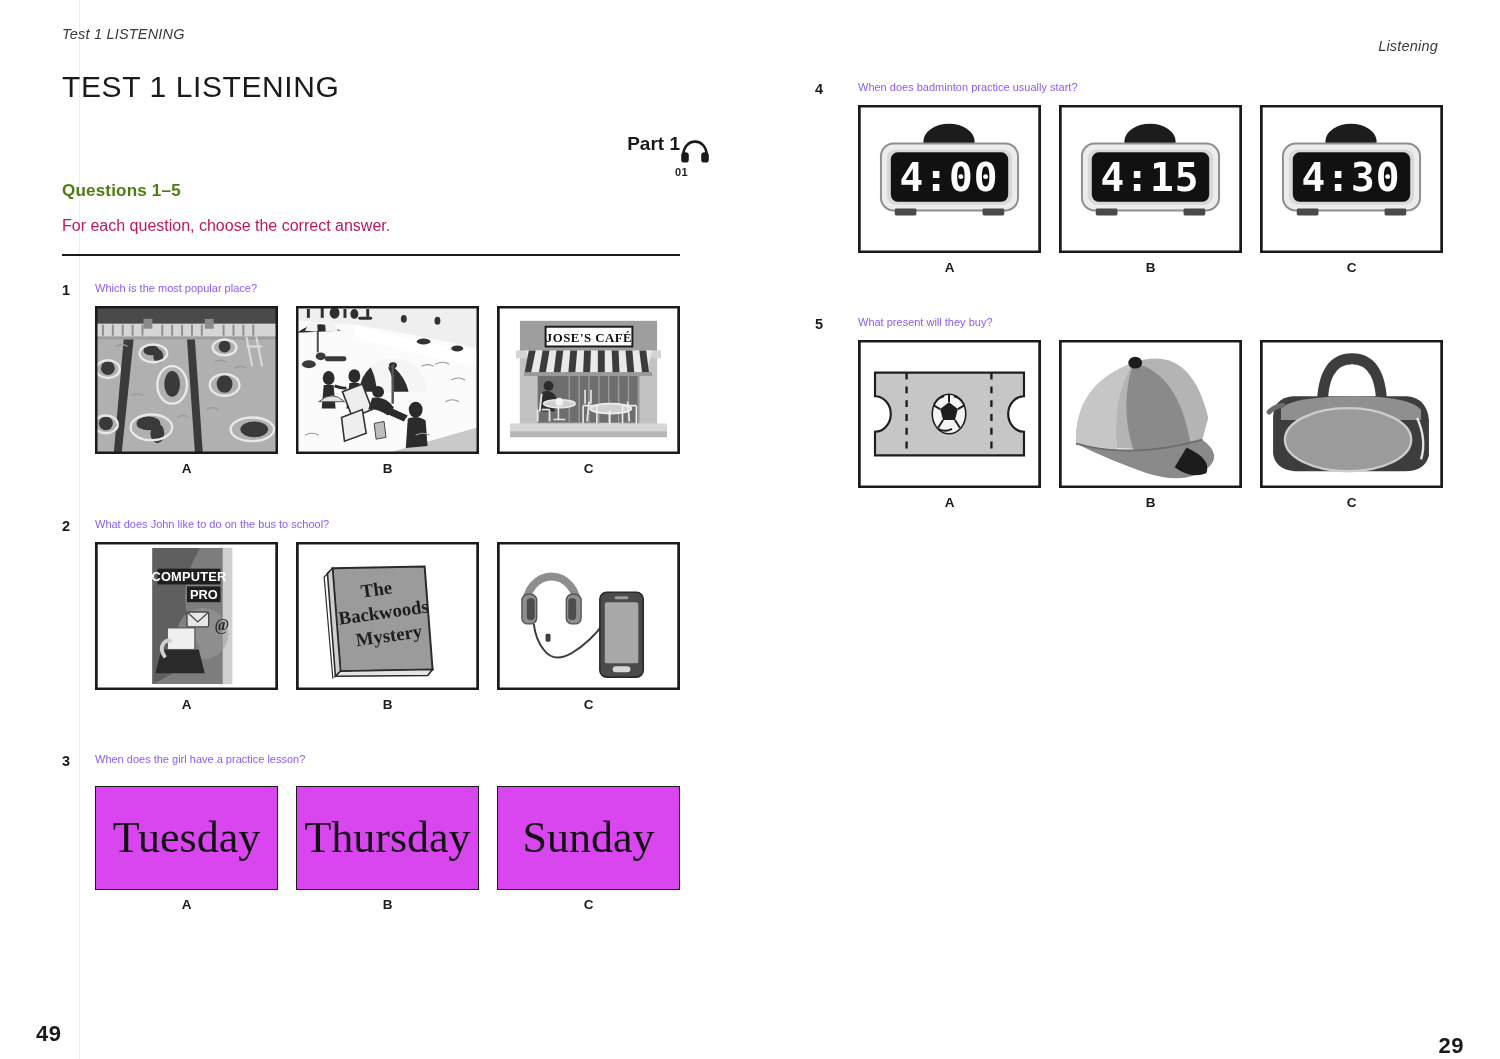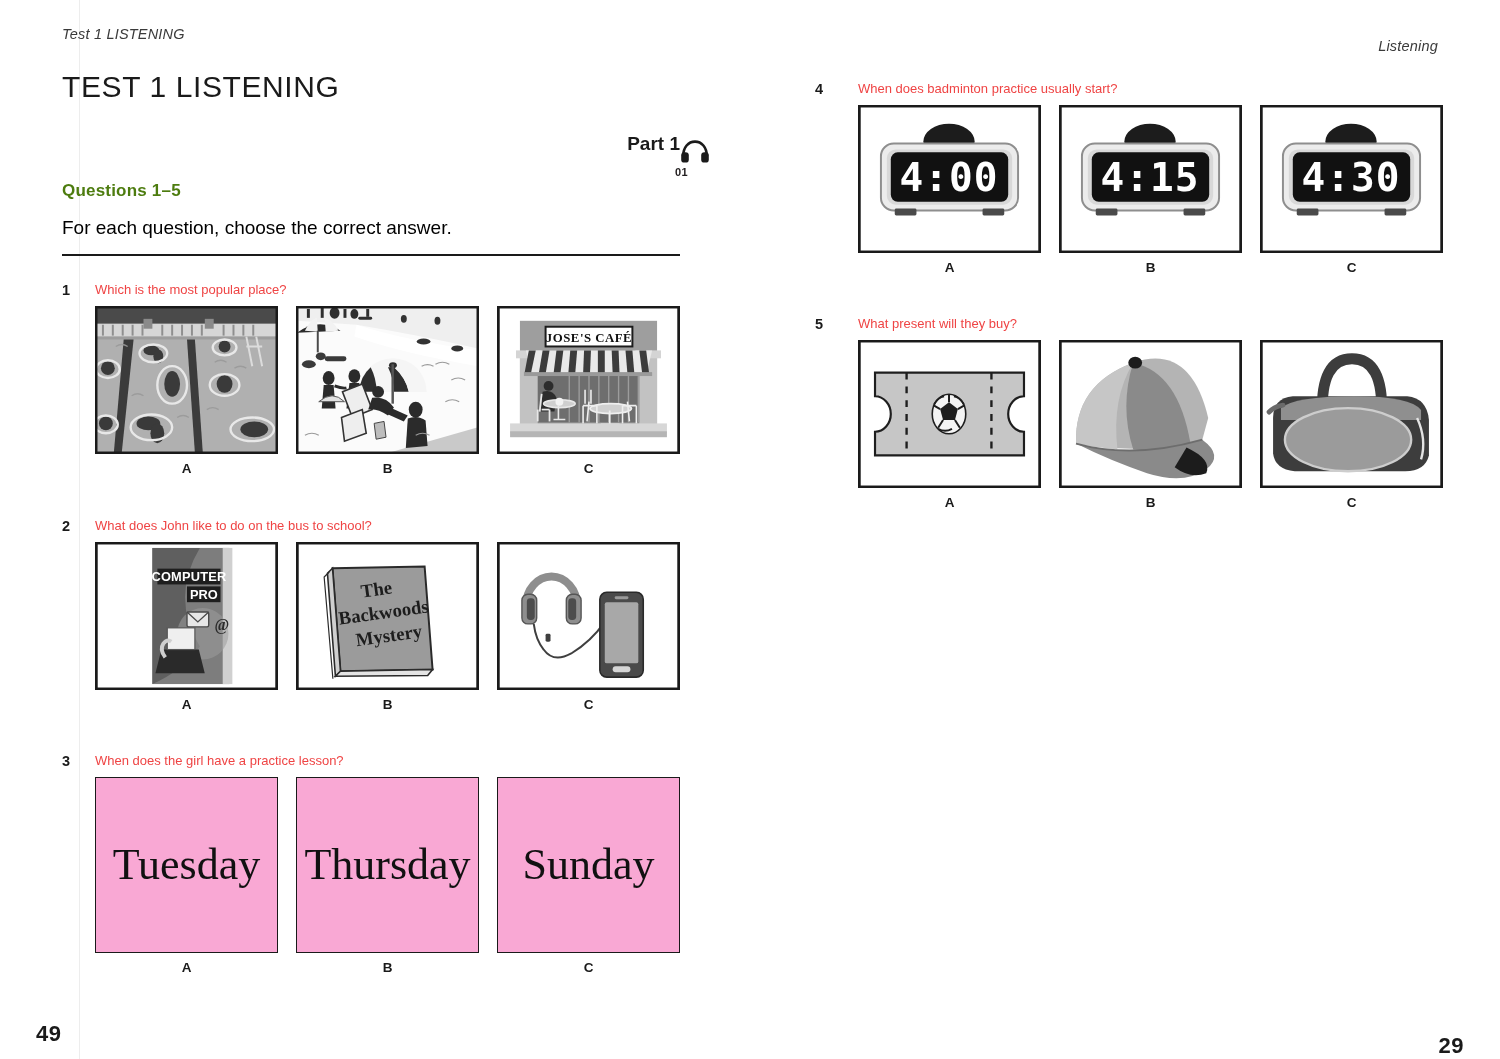--- a/index.html
+++ b/index.html
@@ -50,52 +50,52 @@
   }
   .audio-mark svg{display:block;margin:0 auto;}
   .audio-num{font-size:11px;font-weight:bold;margin-top:1px;letter-spacing:.3px;}
 
   .questions-head{
     position:absolute;left:62px;top:181px;
     font-size:17px;font-weight:bold;color:#4d7c0f;letter-spacing:.2px;
   }
   .instruction{
     position:absolute;left:62px;top:217px;
-    font-size:19px;color:#000000;
+    font-size:16px;color:#be185d;
   }
   .rule{
     position:absolute;left:62px;top:254px;width:618px;height:2px;background:#1a1a1a;
   }
 
   
   .q{position:absolute;}
   .q .qnum{
     position:absolute;left:0;top:0;font-size:14.5px;font-weight:bold;color:#1a1a1a;
   }
   .q .qtext{
-    position:absolute;left:33px;top:0;font-size:13px;color:#ef4444;white-space:nowrap;
+    position:absolute;left:33px;top:0;font-size:11px;color:#8b5cf6;white-space:nowrap;
   }
   .options{position:absolute;left:33px;top:24px;display:flex;gap:18px;}
   .opt{width:183px;}
   .optbox{
     width:183px;height:148px;border:1.6px solid #1a1a1a;box-sizing:border-box;
-    background:#f9a8d4;overflow:hidden;position:relative;
+    background:#d946ef;overflow:hidden;position:relative;
   }
   .optlabel{
     text-align:center;font-size:13.5px;font-weight:bold;margin-top:7px;color:#1a1a1a;
   }
   .optbox svg{display:block;width:100%;height:100%;}
 
   
   .wordbox{height:148px;display:flex;align-items:center;justify-content:center;}
   .wordbox span{
     font-family:"Liberation Serif", serif;
     font-size:44px;color:#111;line-height:1;
   }
-  .q3 .optbox{height:176px;}
+  .q3 .optbox{height:104px;margin-top:9px;}
 
   
   .qr .options{left:43px;}
   .qr .qtext{left:43px;}
 </style>
 </head>
 <body>
 
 <div class="spread">
 

